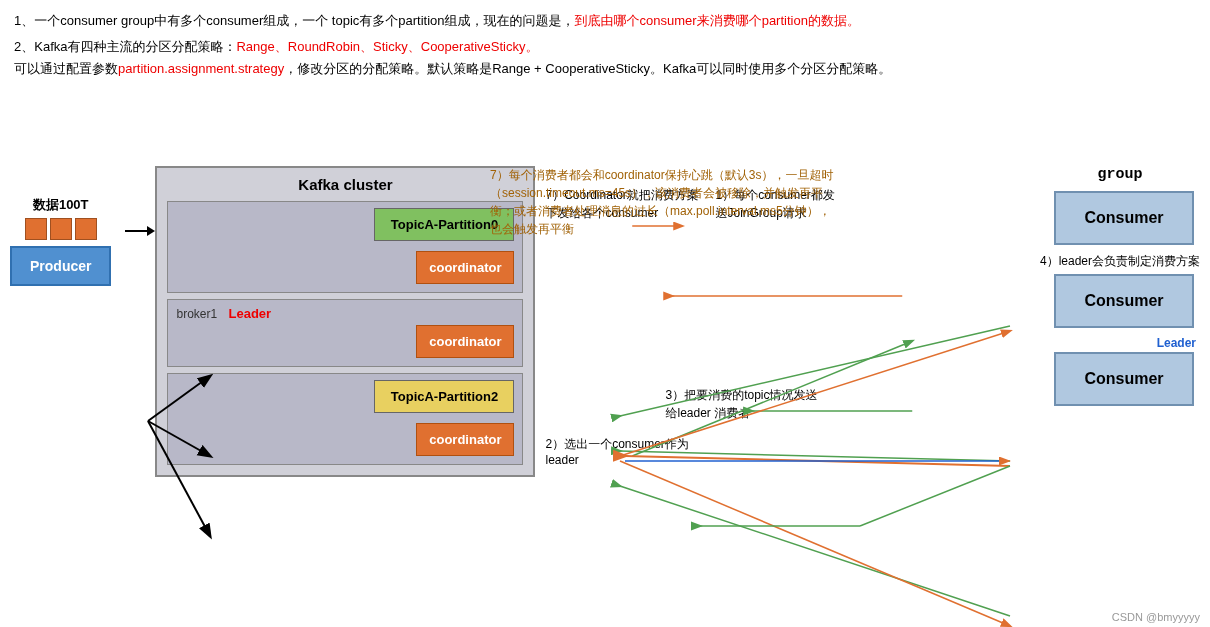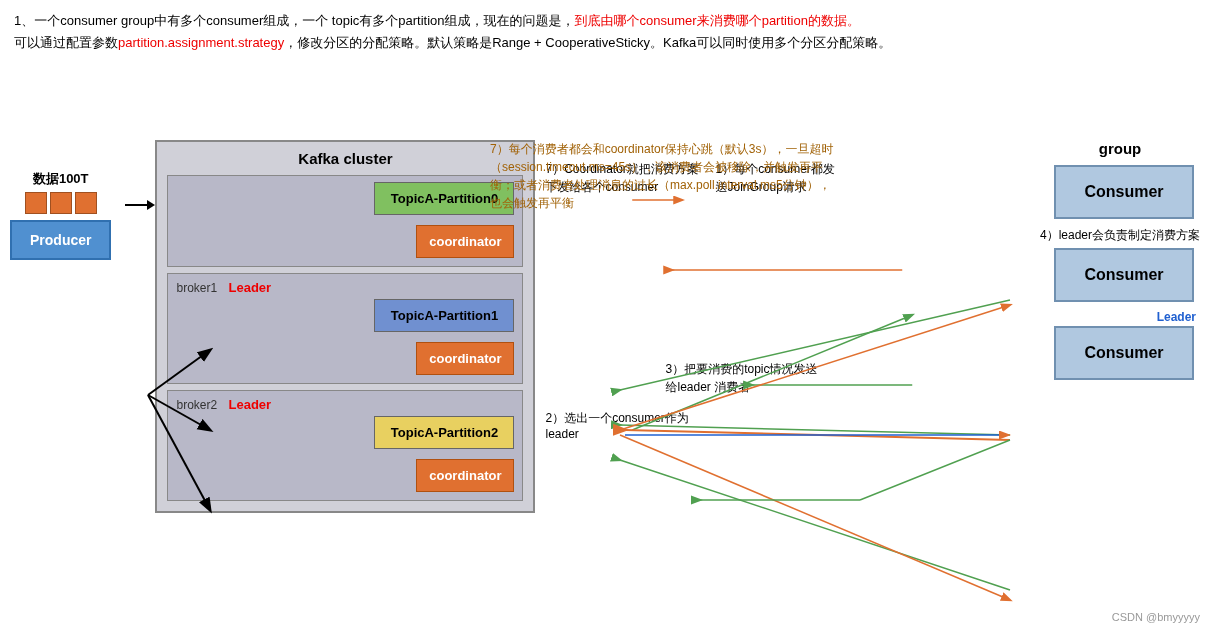--- a/index.html
+++ b/index.html
@@ -122,20 +122,21 @@
       display: flex;
       flex-direction: column;
       align-items: center;
       min-width: 160px;
     }
     .group-title {
       font-size: 15px;
       font-weight: bold;
       color: #000;
       margin-bottom: 8px;
+      font-family: Liberation Mono, monospace;
     }
     .consumer-box {
       background: #b0c8e0;
       border: 2px solid #7090b0;
       font-size: 16px;
       font-weight: bold;
       color: #000;
       padding: 16px 28px;
       margin-bottom: 8px;
       text-align: center;
@@ -171,20 +172,23 @@
       position: relative;
     }
   </style>
 </head>
 <body>
 
 <div class="top-text">
   <div>
     <span>1、一个consumer group中有多个consumer组成，一个 topic有多个partition组成，现在的问题是，</span><span class="red">到底由哪个consumer来消费哪个partition的数据。</span>
   </div>
+  <div style="margin-top:4px;">
+    <span>2、Kafka有四种主流的分区分配策略：</span><span class="red">Range、RoundRobin、Sticky、CooperativeSticky。</span>
+  </div>
   <div>
     <span>可以通过配置参数</span><span class="red">partition.assignment.strategy</span><span>，修改分区的分配策略。默认策略是Range + CooperativeSticky。Kafka可以同时使用多个分区分配策略。</span>
   </div>
 </div>
 
 <div class="diagram-wrapper" style="position:relative; margin-top:4px;">
 
   <div style="position:absolute; top:0; left:490px; width:350px; font-size:12px; line-height:1.5; color:#a16207; z-index:10;">
     <span>7）每个消费者都会和coordinator保持心跳（</span><span class="red">默认3s</span><span>），一旦超时（session.timeout.ms=45s），该消费者会被移除，并触发再平衡；或者消费者处理消息的过长（max.poll.interval.ms5分钟），也会触发再平衡</span>
   </div>
@@ -217,30 +221,25 @@
           <div class="coordinator-box">coordinator</div>
         </div>
       </div>
 
       <div class="broker-box">
         <div class="broker-label">
           <span>broker1</span>
           <span class="leader-red">Leader</span>
         </div>
         <div class="broker-inner">
-          <div class="partition-box partition-1">TopicA-Partition1</div>
           <div class="coordinator-box">coordinator</div>
         </div>
       </div>
 
       <div class="broker-box" style="margin-bottom:0;">
-        <div class="broker-label">
-          <span>broker2</span>
-          <span class="leader-red">Leader</span>
-        </div>
         <div class="broker-inner">
           <div class="partition-box partition-2">TopicA-Partition2</div>
           <div class="coordinator-box">coordinator</div>
         </div>
       </div>
     </div>
 
     <div style="position:relative; flex:1; min-height:320px; margin-left:0;">
 
       <div style="position:absolute; top:20px; left:10px; width:160px; font-size:12px; line-height:1.5; color:#000;">

